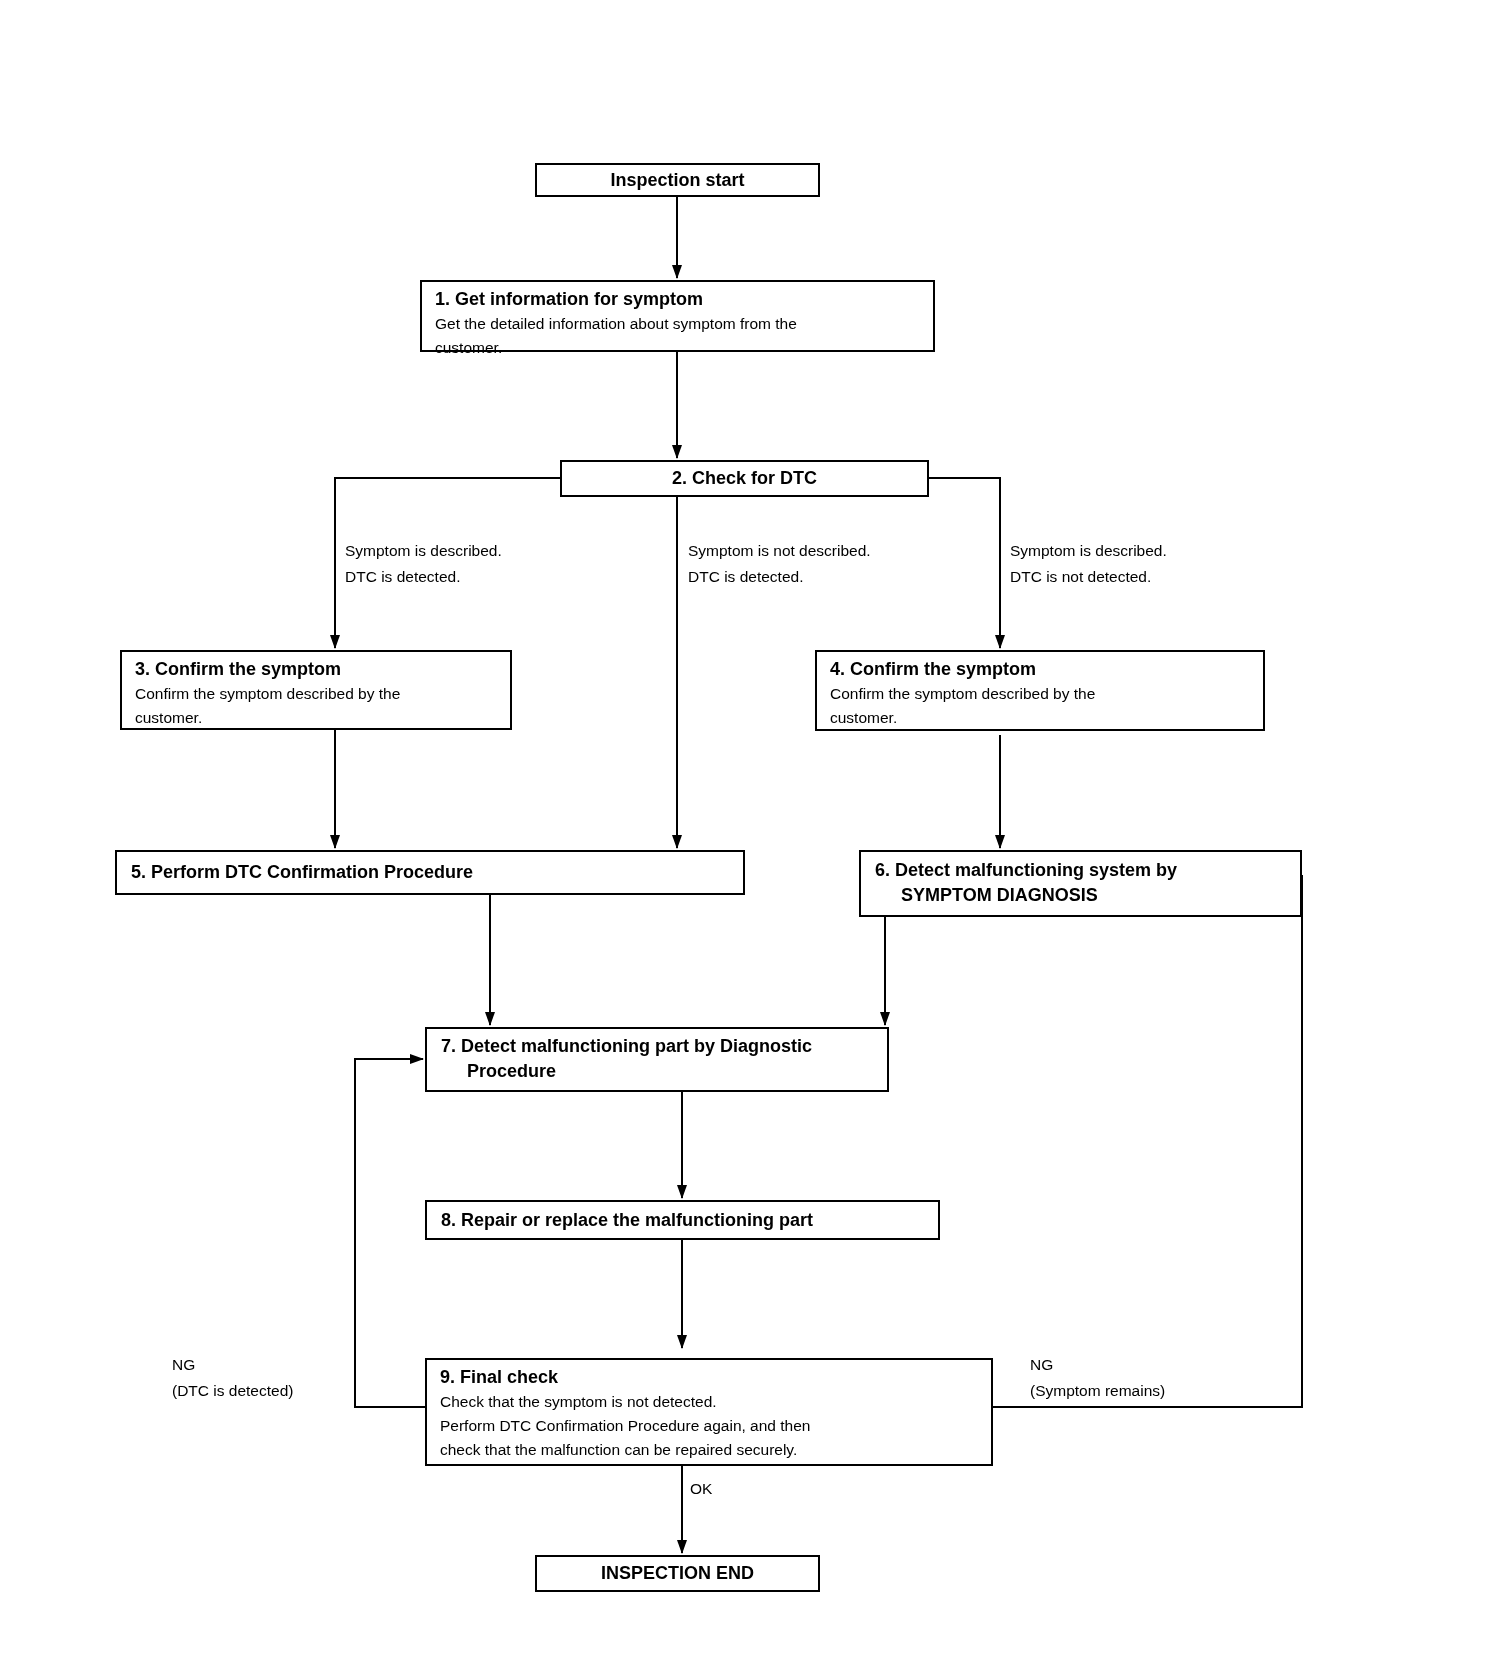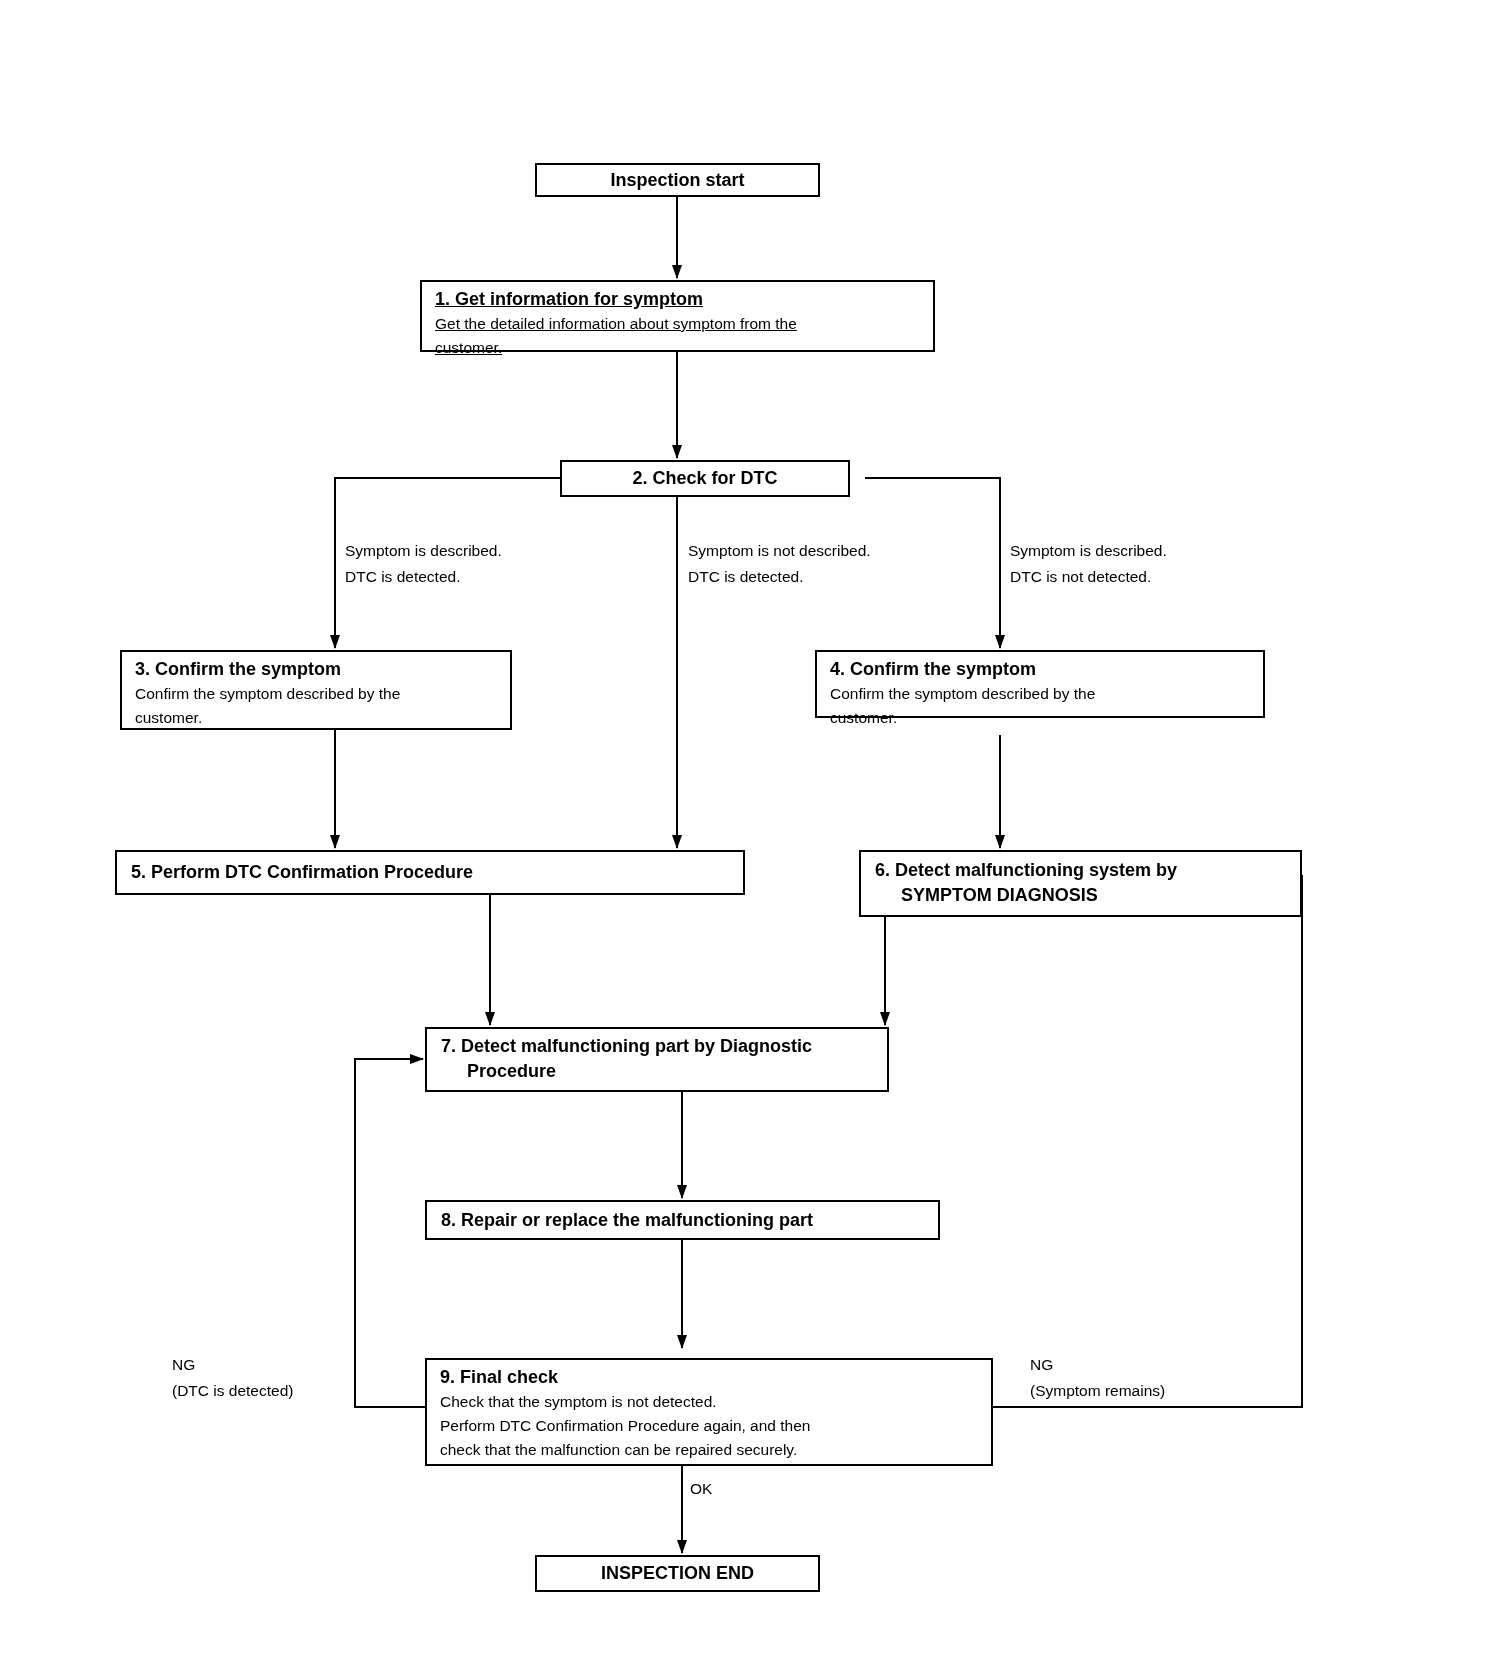--- a/index.html
+++ b/index.html
@@ -60,24 +60,24 @@
   .edge-label {
     position: absolute;
     font-size: 15.5px;
     line-height: 26px;
     white-space: nowrap;
   }
   .edge-label div { white-space: nowrap; }
 
   
   .n-start { left: 535px; top: 163px;  width: 285px; height: 34px; }
-  .n-1     { left: 420px; top: 280px;  width: 515px; height: 72px; text-decoration: underline; }
-  .n-2     { left: 560px; top: 460px;  width: 290px; height: 37px; }
+  .n-1     { left: 420px; top: 280px;  width: 515px; height: 72px; }
+  .n-2     { left: 560px; top: 460px;  width: 369px; height: 37px; }
   .n-3     { left: 120px; top: 650px;  width: 392px; height: 80px; }
-  .n-4     { left: 815px; top: 650px;  width: 450px; height: 68px; }
+  .n-4     { left: 815px; top: 650px;  width: 450px; height: 81px; }
   .n-5     { left: 115px; top: 850px;  width: 630px; height: 45px; display:flex; align-items:center; padding-left:14px; }
   .n-6     { left: 815px; top: 850px;  width: 443px; height: 67px; padding-top:6px; padding-left:14px;margin-left:44px; }
   .n-7     { left: 425px; top: 1027px; width: 464px; height: 65px; padding-top:5px; padding-left:14px; }
   .n-8     { left: 425px; top: 1200px; width: 515px; height: 40px; display:flex; align-items:center; padding-left:14px; }
   .n-9     { left: 425px; top: 1350px; width: 568px; height: 108px; margin-top: 8px; }
   .n-end   { left: 535px; top: 1555px; width: 285px; height: 37px; }
 
   
   .l-branch-left  { left: 345px;  top: 538px; }
   .l-branch-mid   { left: 688px;  top: 538px; }

